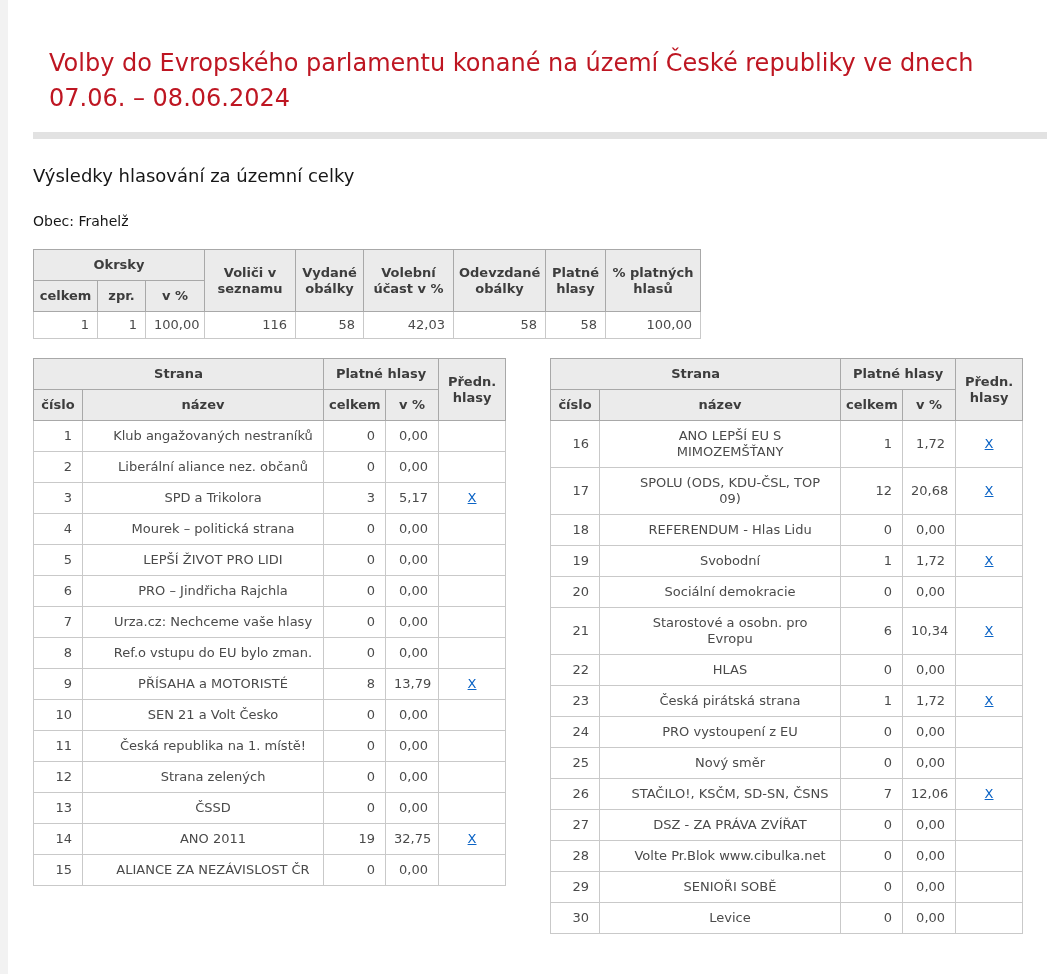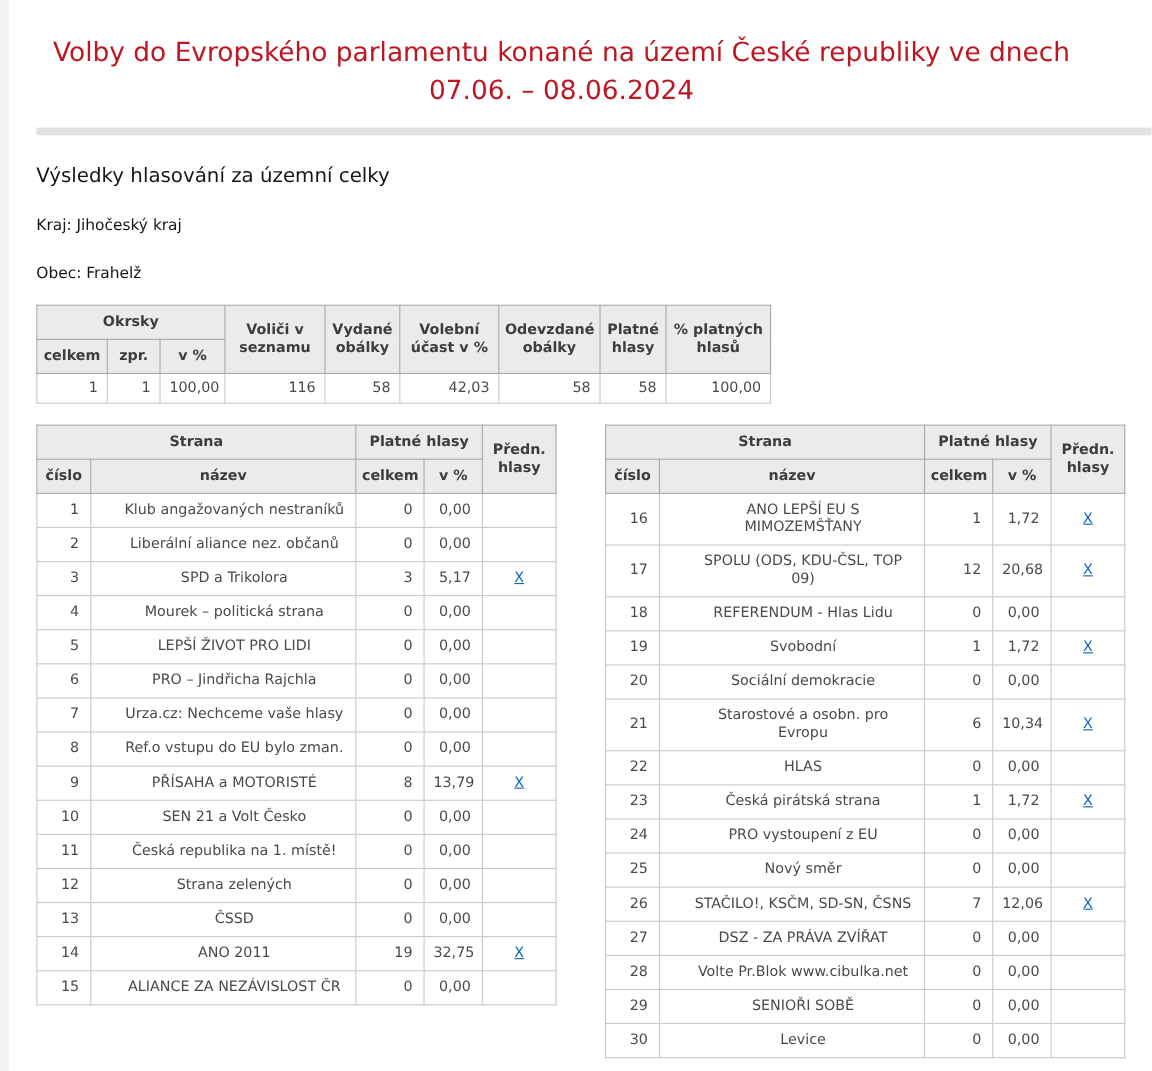--- a/index.html
+++ b/index.html
@@ -21,25 +21,24 @@
     height:974px;
     overflow:hidden;
     position:relative;
   }
   .left-strip{
     position:absolute;left:0;top:0;width:8px;height:974px;
     background:var(--strip);
   }
   .content{margin-left:33px;}
   h1.page-title{
-    margin:0;padding-top:30px;
+    margin:16px;padding-top:30px;
     font-size:24px;font-weight:400;line-height:35px;
     color:var(--red);
     max-width:955px;
-    text-align:center;
   }
   .divider{
     margin-top:16px;height:7px;background:var(--divider);
     width:1014px;
   }
   h2.section-title{
     margin:26px 0 0;
     font-size:18px;font-weight:400;color:#161616;
   }
   p.geo-label{margin:27px 0 0;font-size:14px;color:#161616;line-height:17px;}
@@ -72,21 +71,20 @@
 <div class="left-strip"></div>
 
 <div class="content">
 
   <h1 class="page-title">Volby do Evropského parlamentu konané na území České republiky ve dnech 07.06. – 08.06.2024</h1>
 
   <div class="divider"></div>
 
   <h2 class="section-title">Výsledky hlasování za územní celky</h2>
 
-  <p class="geo-label">Kraj: Jihočeský kraj</p>
   <p class="geo-label">Obec: Frahelž</p>
 
   <table class="summary">
     <colgroup>
       <col style="width:64px">
         <col style="width:48px">
         <col style="width:59px">
       <col style="width:91px">
         <col style="width:68px">
         <col style="width:90px">

